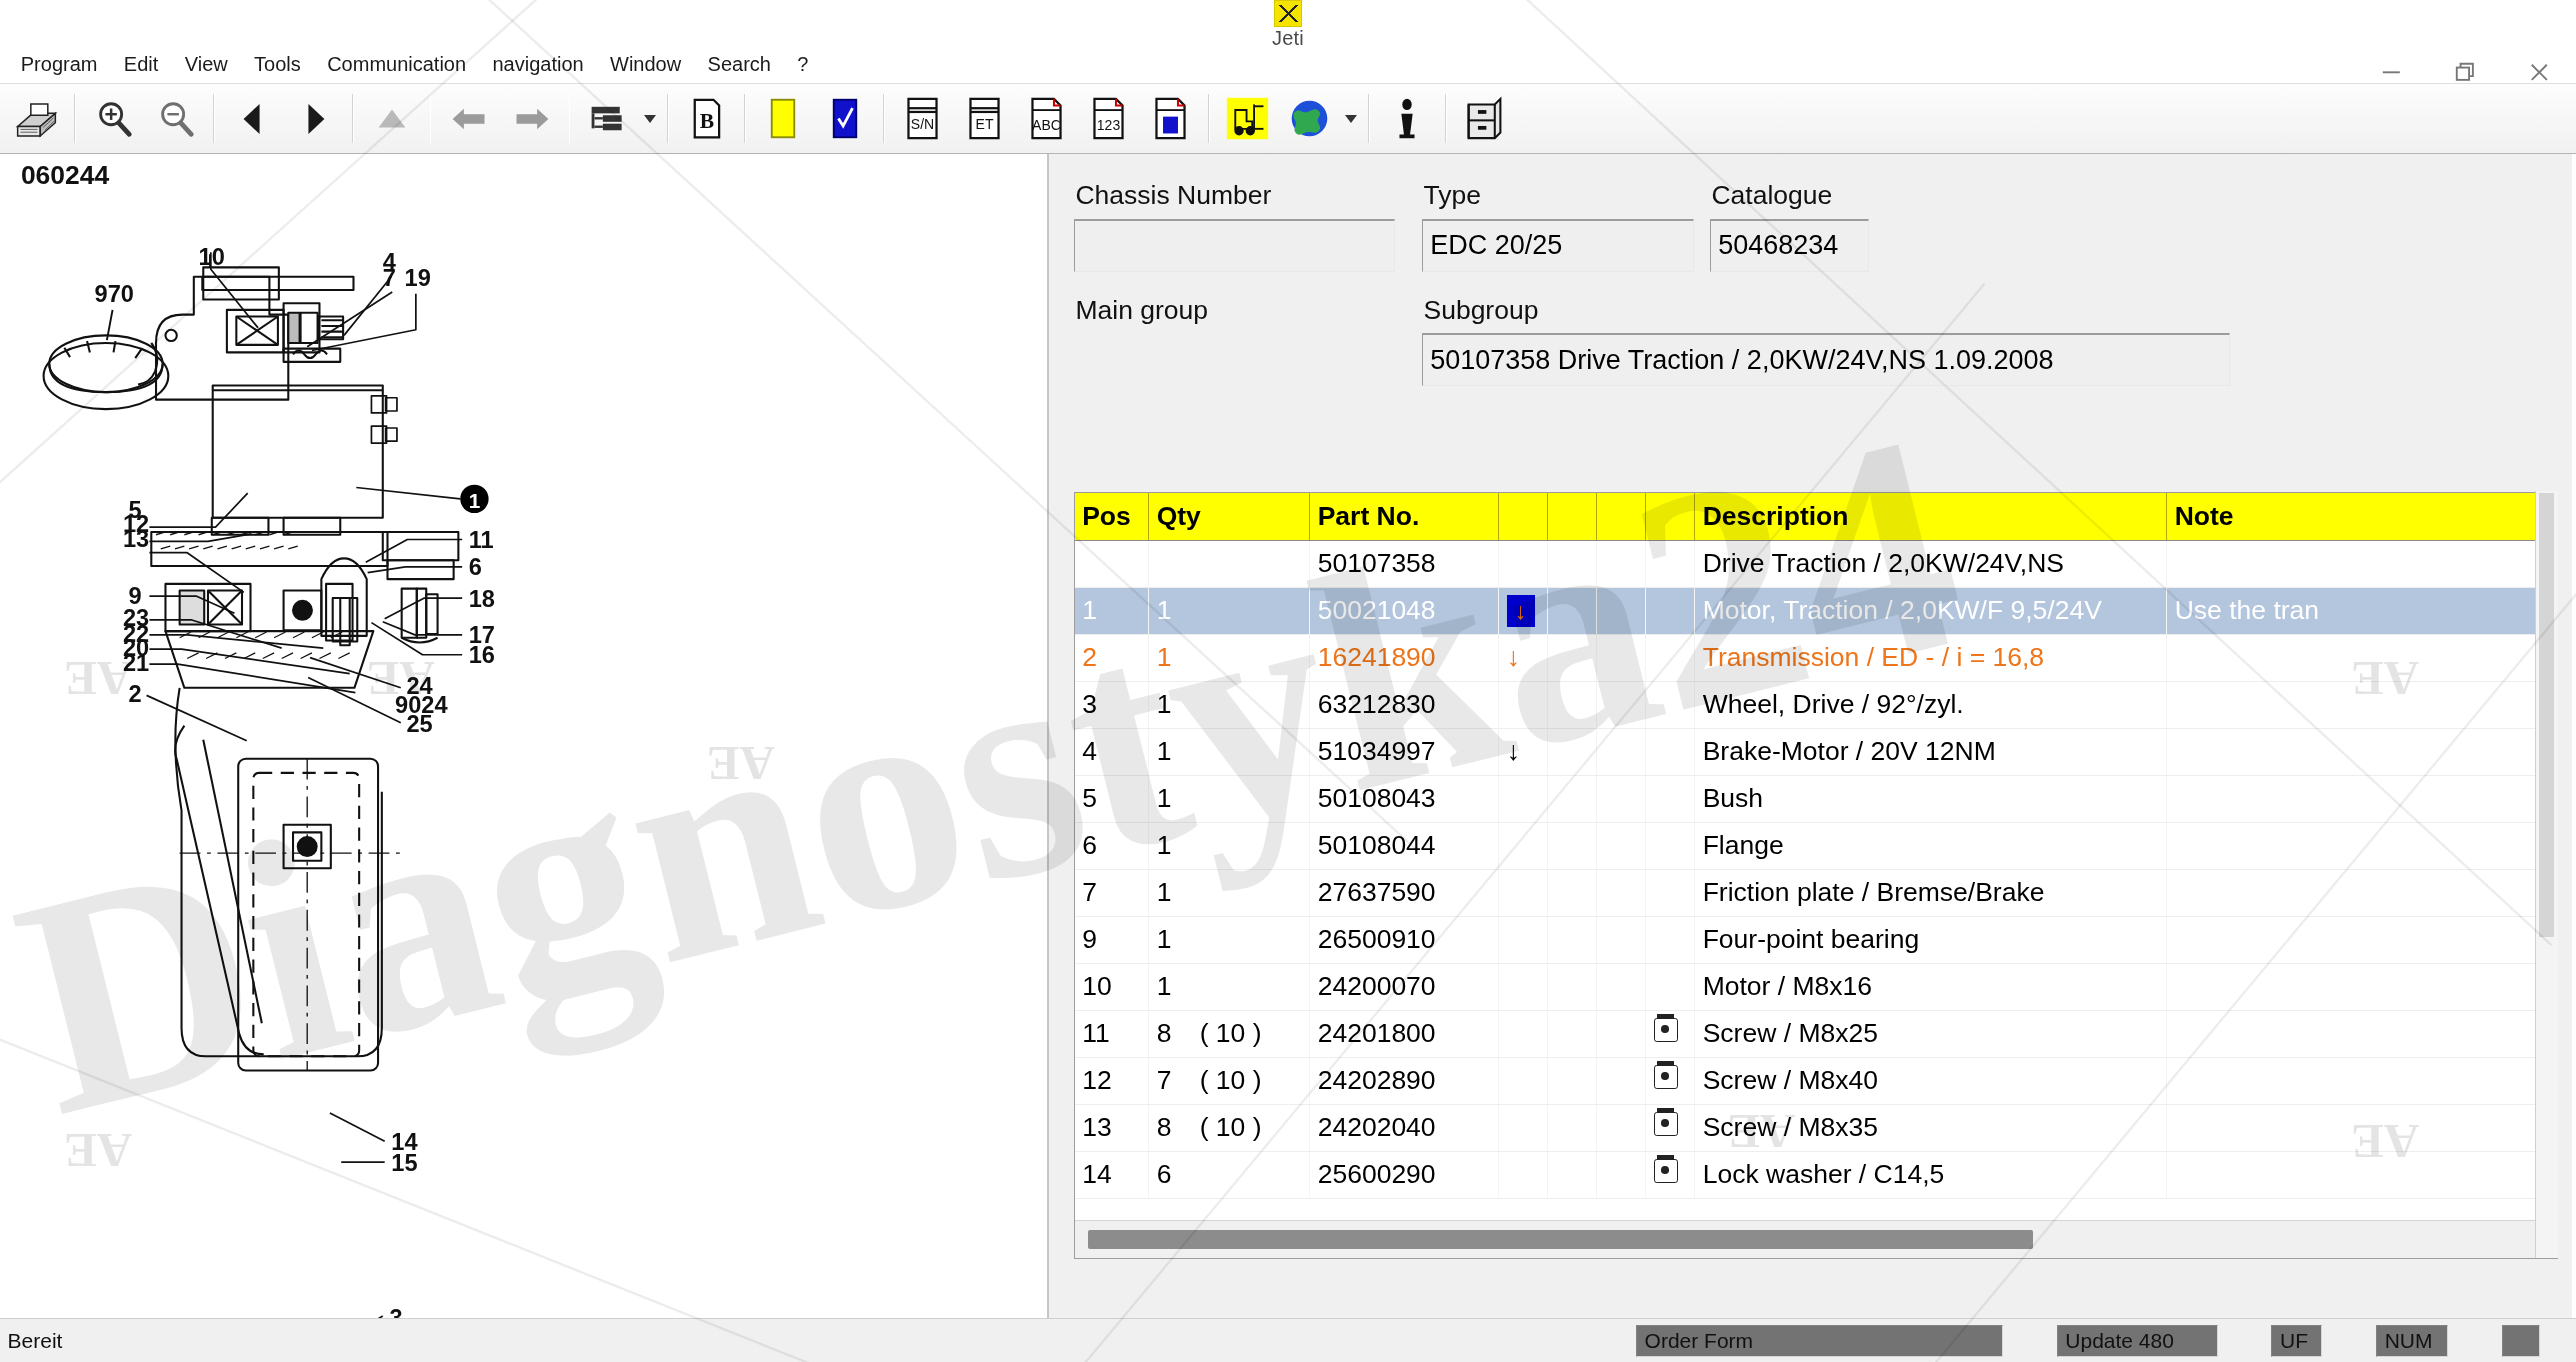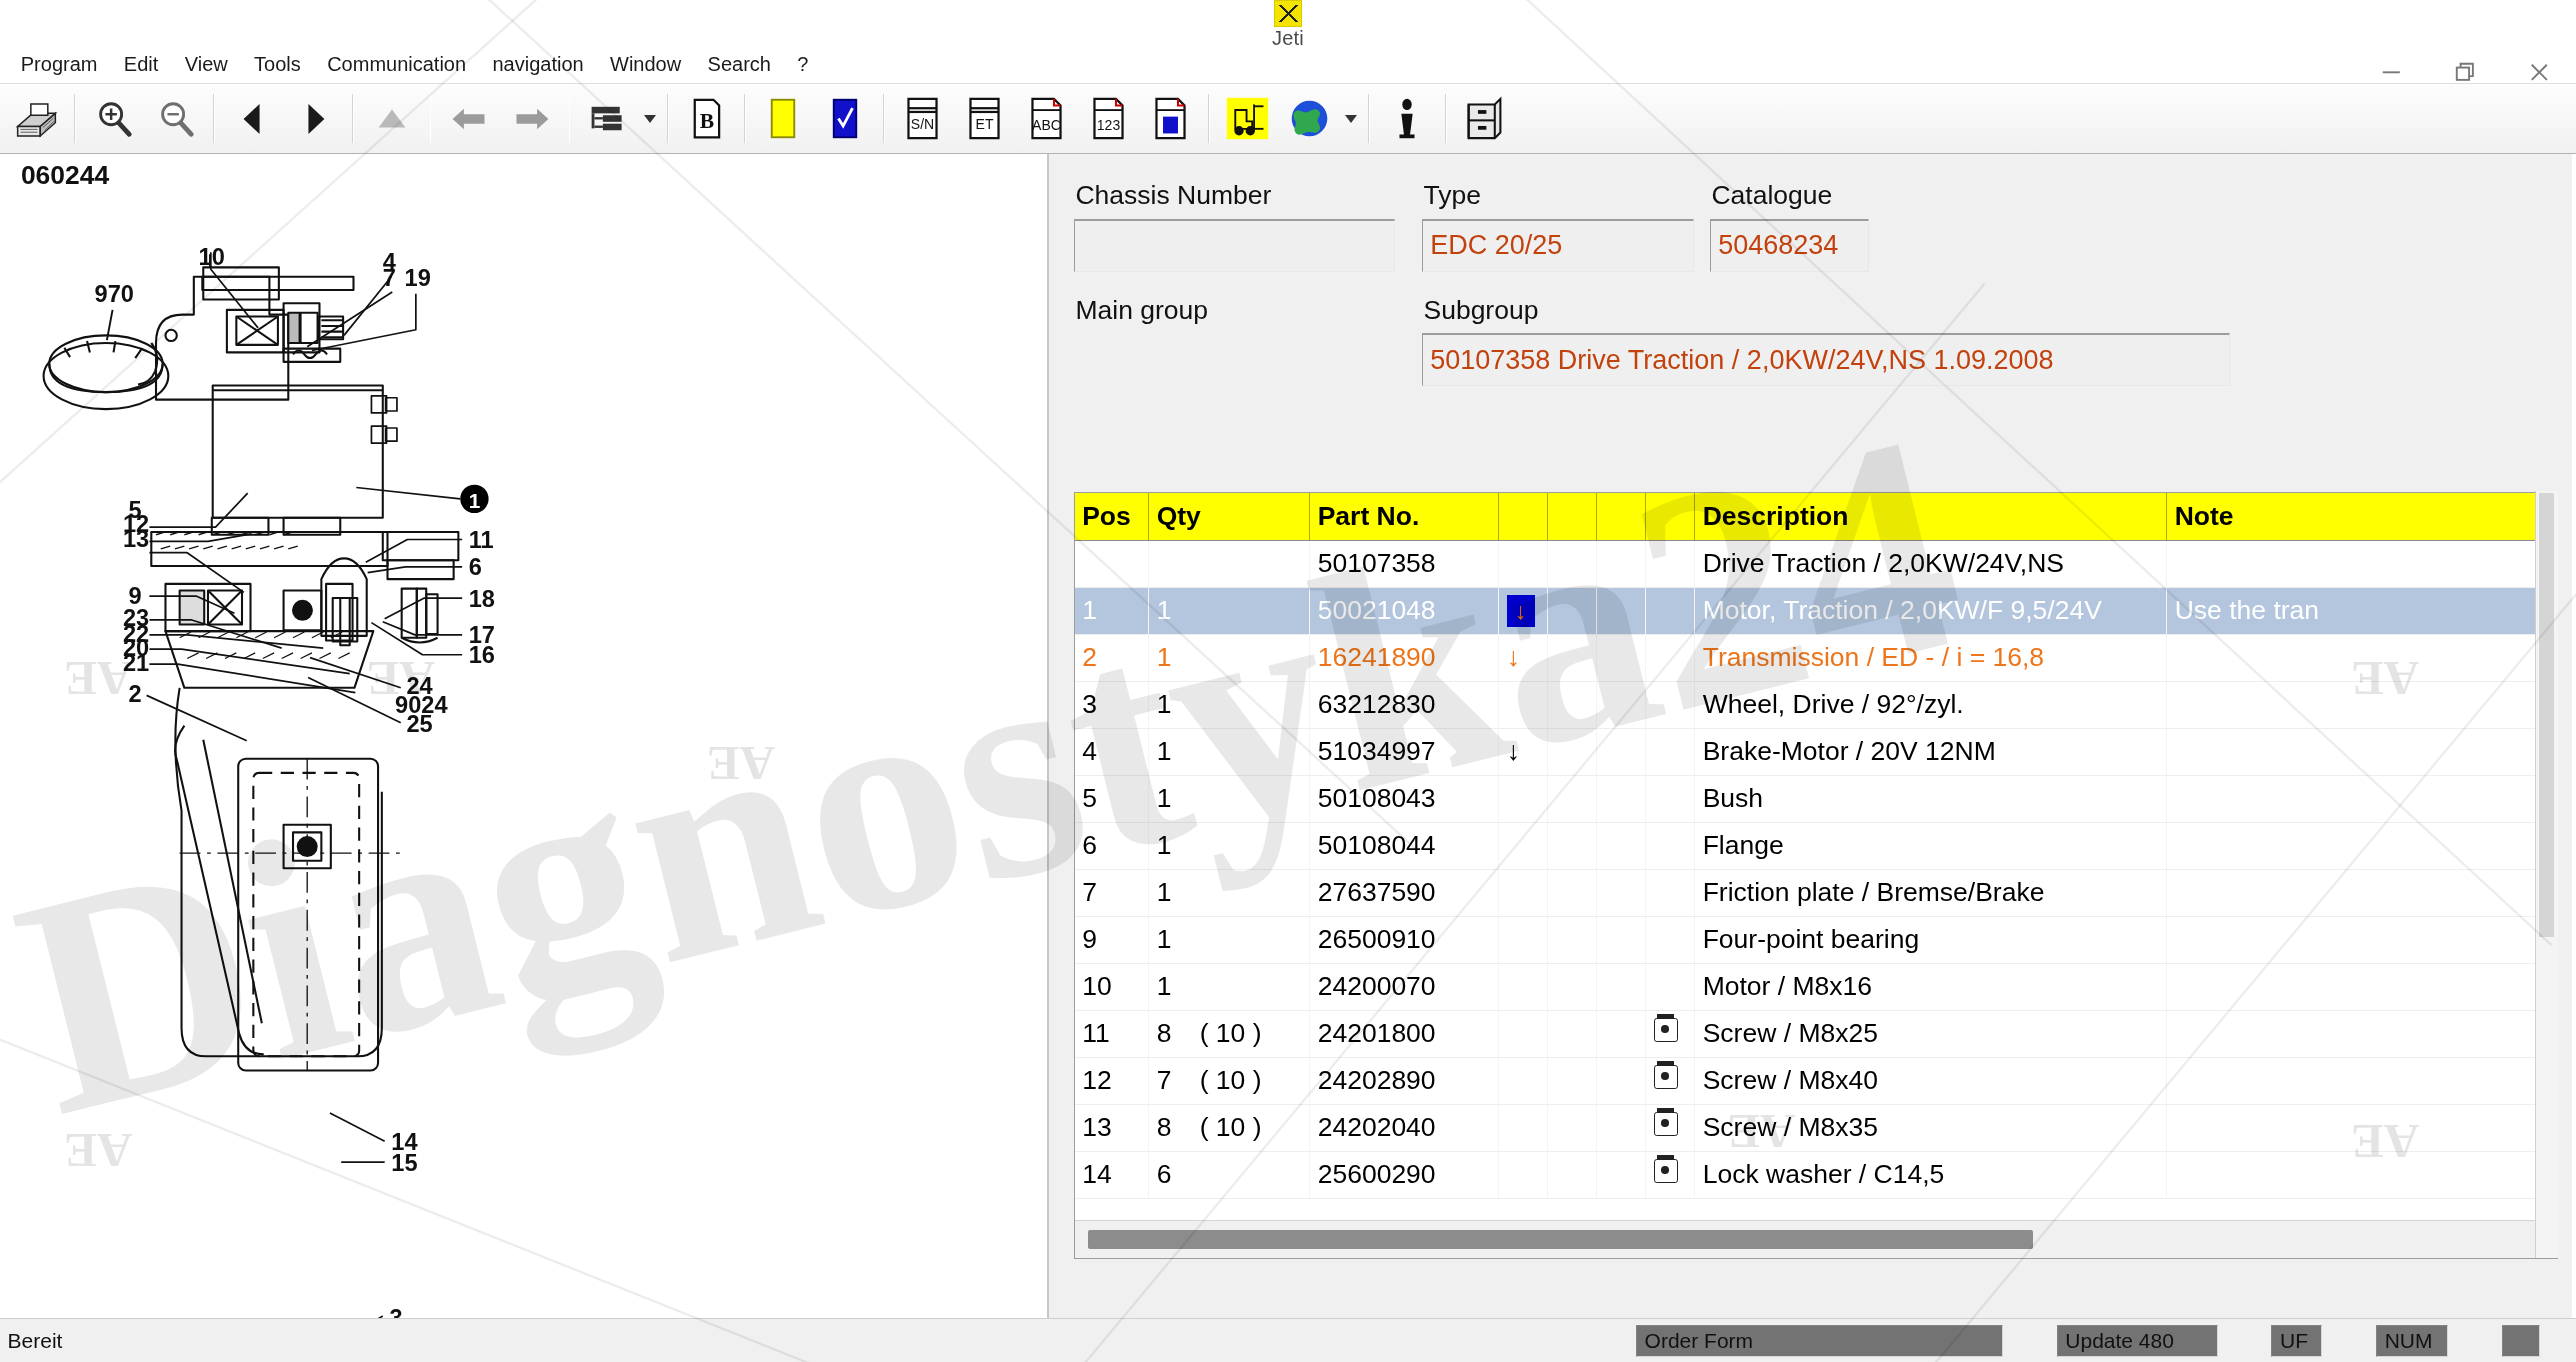--- a/index.html
+++ b/index.html
@@ -90,21 +90,21 @@
   
   .field-row { display:flex; padding-left:24.6px; }
   .field-block { position:relative; }
   .field-label {
     font-size:26.5px; color:#111; padding:9.4px 0 7.6px 1.9px; white-space:nowrap;
   }
   .field-input {
     height:53px; background:#efefef;
     border-top:2.8px solid #9c9c9c; border-left:1.9px solid #9c9c9c;
     border-right:0.9px solid #e8e8e8; border-bottom:0.9px solid #e8e8e8;
-    font-size:27px; color:#c2410c; display:flex; align-items:center;
+    font-size:27px; color:#000000; display:flex; align-items:center;
     padding-left:7.6px; white-space:nowrap; overflow:hidden;
   }
 
   
   #parts-table-wrap {
     position:absolute; left:24.6px; top:338px; width:1484px; height:767px;
     background:#fff; border:1.9px solid #9d9d9d;
     display:flex; flex-direction:column;
   }
   table.parts { border-collapse:collapse; width:100%; table-layout:fixed; font-size:26.5px; }

